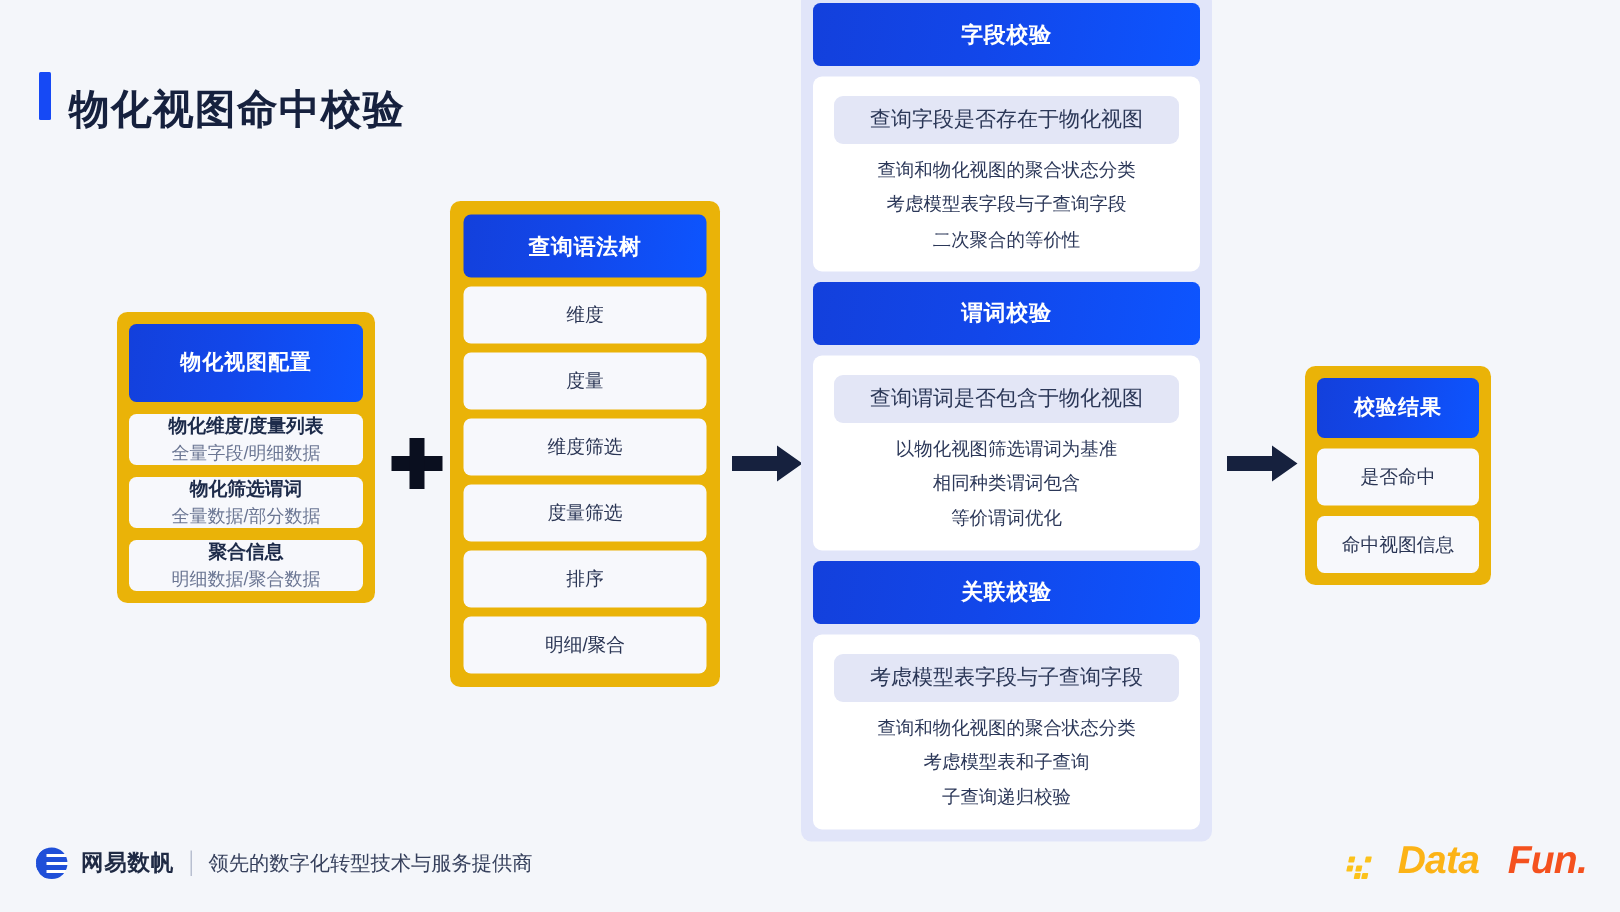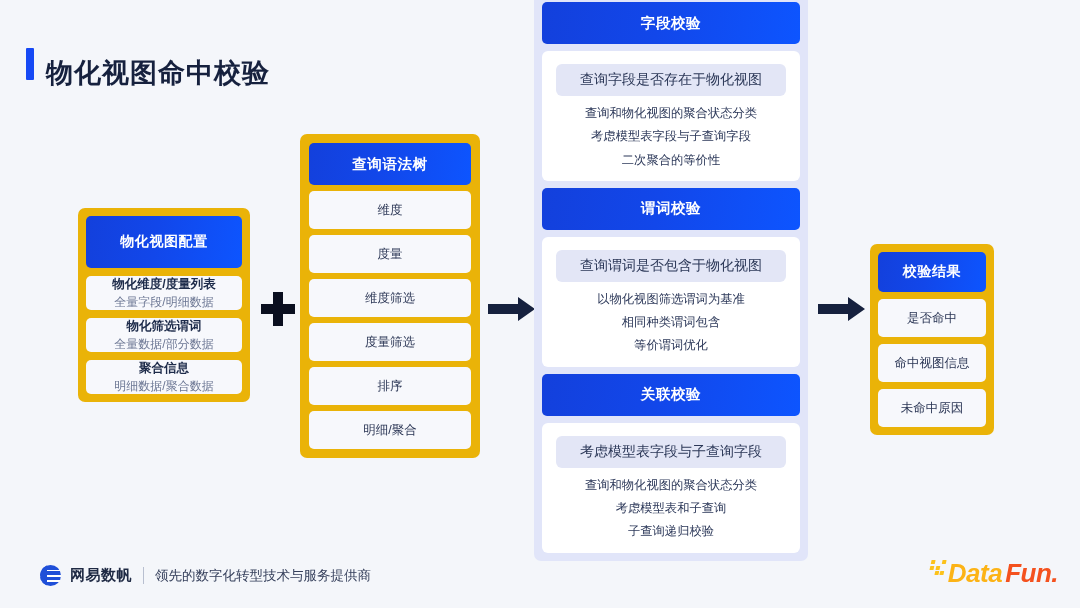--- a/index.html
+++ b/index.html
@@ -147,21 +147,21 @@
 
   
   .arrow { position: absolute; width: 48px; height: 26px; }
   .arrow svg { display: block; width: 48px; height: 26px; }
   #arrow-1 { left: 488px; top: 296px; }
   #arrow-2 { left: 818px; top: 296px; }
 
   
   .footer-left {
     position: absolute;
-    left: 40px; bottom: 22px;
+    left: 24px; bottom: 22px;
     display: flex; align-items: center; gap: 9px;
   }
   .ne-logo {
     width: 21px; height: 21px;
     border-radius: 50%;
     background:
       linear-gradient(to bottom,
         #1f4fd8 0 22%, #ffffff 22% 30%,
         #1f4fd8 30% 47%, #ffffff 47% 55%,
         #1f4fd8 55% 72%, #ffffff 72% 80%,
@@ -182,21 +182,21 @@
   .footer-divider {
     width: 1px; height: 17px; background: #b8bfd0; margin: 0 2px;
   }
   .footer-tag {
     font-size: 13.5px; color: #36405c; font-weight: 400;
   }
 
   .footer-right {
     position: absolute;
     right: 22px; bottom: 22px;
-    display: flex; align-items: flex-start; gap: 3px;
+    display: flex; align-items: flex-end; gap: 19px;
   }
   .df-dots {
     display: grid;
     grid-template-columns: repeat(3, 4px);
     grid-template-rows: repeat(3, 4px);
     gap: 1.5px;
     transform: skewX(-12deg);
   }
   .df-dots i { display: block; width: 4px; height: 4px; background: #fcc21b; border-radius: .5px; }
   .df-dots i.hide { background: transparent; }
@@ -301,23 +301,20 @@
     </svg>
   </div>
 
   <div class="card" id="card-result">
     <div class="card-header">校验结果</div>
     <div class="item">
       <span class="item-plain">是否命中</span>
     </div>
     <div class="item">
       <span class="item-plain">命中视图信息</span>
-    </div>
-    <div class="item">
-      <span class="item-plain">未命中原因</span>
     </div>
   </div>
 
   <div class="footer-left">
     <span class="ne-logo"></span>
     <span class="footer-brand">网易数帆</span>
     <span class="footer-divider"></span>
     <span class="footer-tag">领先的数字化转型技术与服务提供商</span>
   </div>
 

